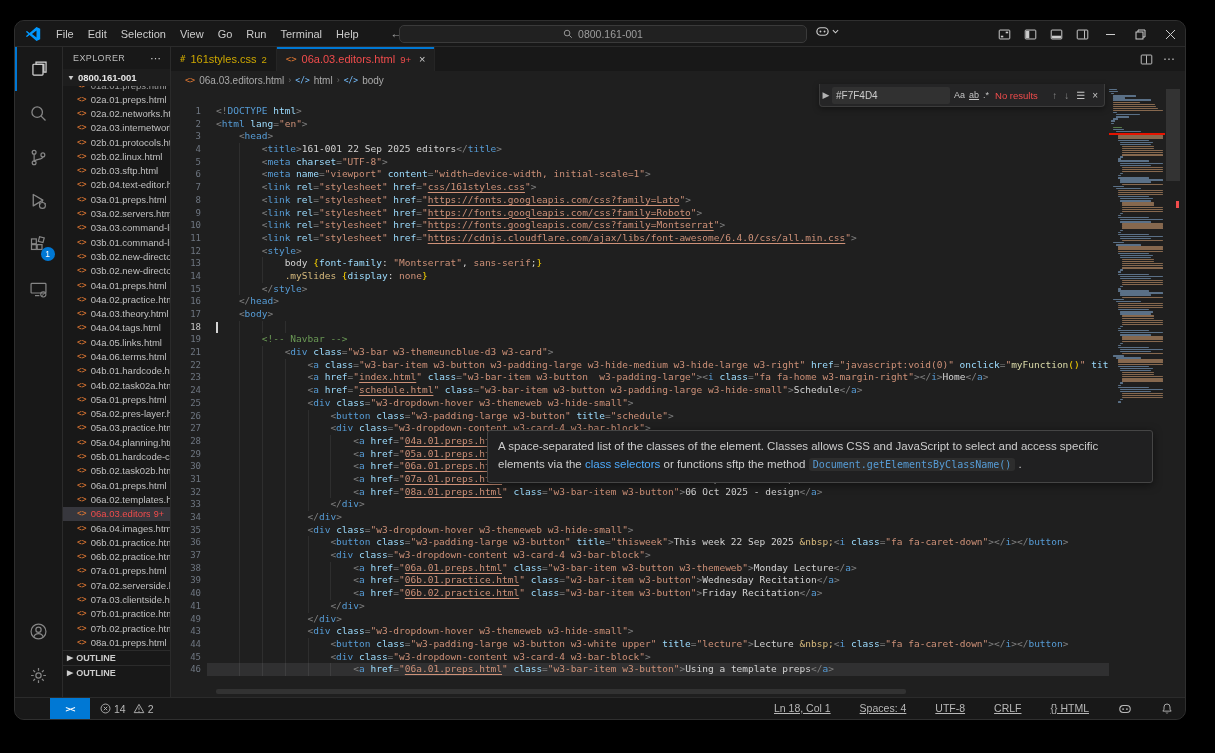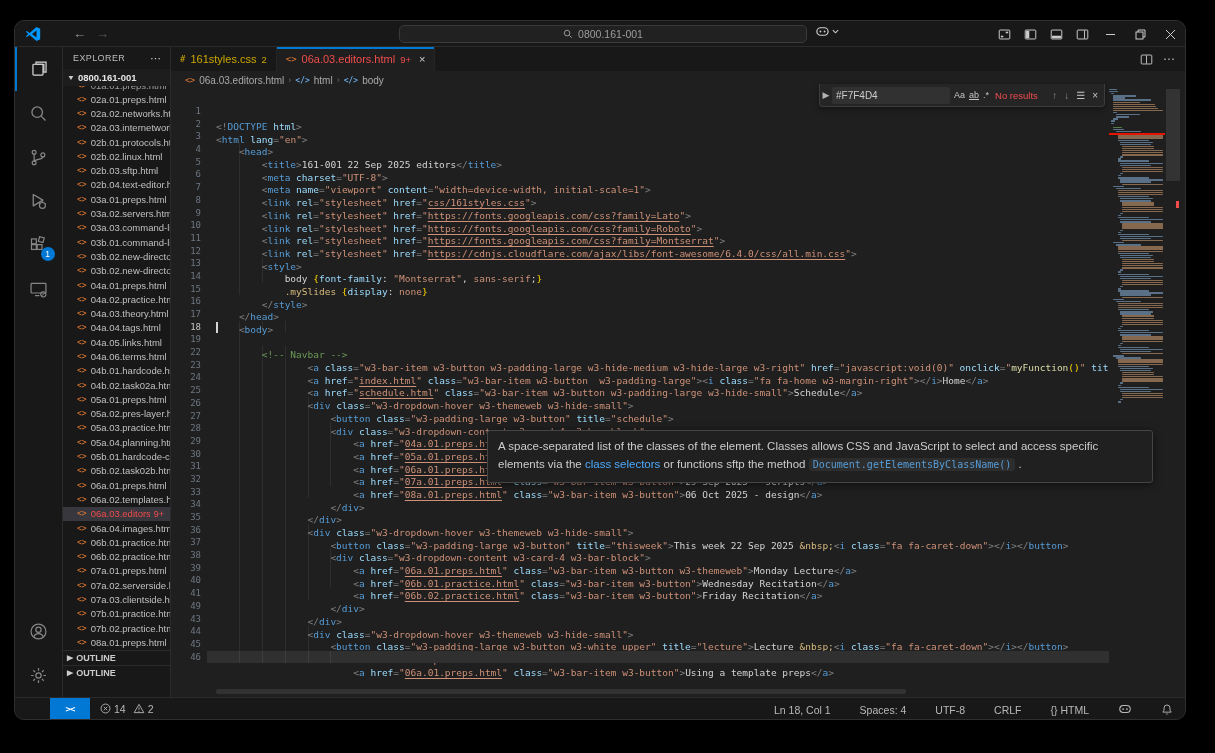--- a/index.html
+++ b/index.html
@@ -87,21 +87,21 @@
   .fw-acts { display:flex; gap:7px; margin-left:auto; padding-right:6px; color:#8a8a8a; font-size:10px; }
   .fw-acts .en { color:#c5c5c5; }
 
   
   .code-viewport { position:absolute; left:0; top:42px; width:938px; bottom:0; overflow:hidden; padding-top:16px; }
   .code-line { position:relative; height:12.7px; font-family:"DejaVu Sans Mono", monospace;
     font-size:9.5px; line-height:12.7px; white-space:pre; }
   .code-line.hl-line { background:linear-gradient(to right, transparent 36px, #303031 36px); }
   .ln { position:absolute; left:0; width:30px; text-align:right; color:#6e7681; font-size:9px; }
   .code-line.cur .ln { color:#c6c6c6; }
-  .lc { position:absolute; left:45px; top:16px; }
+  .lc { position:absolute; left:45px; top:0; }
   .guide { position:absolute; top:0; bottom:0; width:1px; background:rgba(255,255,255,.07); }
   .cursor { position:absolute; left:45px; top:1px; width:1.5px; height:11px; background:#d4d4d4; }
   .sp{color:#808080} .st{color:#569cd6} .sa{color:#9cdcfe} .ss{color:#ce9178}
   .su{color:#ce9178; text-decoration:underline; text-underline-offset:2px}
   .sx{color:#d4d4d4} .sc{color:#6a9955} .se{color:#d7ba7d} .sf{color:#dcdcaa}
   .sg{color:#ffd700} .sw{color:#9cdcfe; background:#264f78; border-radius:1px}
 
   .hscrollbar { position:absolute; left:45px; bottom:3px; width:690px; height:5px;
     background:#424242; opacity:.55; border-radius:2px; z-index:30; }
 
@@ -123,34 +123,44 @@
     color:#569cd6; padding:1px 4px; border-radius:3px; }
   .tip-ref { margin-top:6px; font-size:11px; }
 
   
   .statusbar { position:absolute; left:0; bottom:0; width:100%; height:22px; background:#181818;
     border-top:1px solid #2b2b2b; display:flex; align-items:center; color:#b8b8b8; font-size:10.5px; }
   .sb-remote { margin-left:35px; width:40px; height:22px; background:#0078d4; color:#fff;
     display:flex; align-items:center; justify-content:center; font-family:"DejaVu Sans Mono", monospace;
     font-size:9px; font-weight:bold; letter-spacing:-1px; }
   .sb-problems { display:flex; align-items:center; gap:3px; margin-left:10px; }
-  .sb-right { margin-left:auto; display:flex; align-items:flex-end; gap:29px; padding-right:12px; white-space:nowrap; }
+  .sb-right { margin-left:auto; display:flex; align-items:flex-start; gap:29px; padding-right:12px; white-space:nowrap;text-decoration:underline; }
   .sb-item { display:flex; align-items:center; gap:3px; }
   svg { display:block; }
 </style>
 </head>
 <body>
 
 <div class="window">
 
   <div class="titlebar">
     <svg class="vscode-logo" viewBox="0 0 16 16">
       <path d="M11.5 1 4.6 7 2 5l-1.2.8L3.4 8 0.8 10.2 2 11l2.6-2 6.9 6 3.7-1.8V2.8L11.5 1z" fill="#0098ff"></path>
       <path d="M11.5 4.5v7L7 8l4.5-3.5z" fill="#181818"></path>
     </svg>
+    <div class="menu">
+        <div class="menu-item">File</div>
+        <div class="menu-item">Edit</div>
+        <div class="menu-item">Selection</div>
+        <div class="menu-item">View</div>
+        <div class="menu-item">Go</div>
+        <div class="menu-item">Run</div>
+        <div class="menu-item">Terminal</div>
+        <div class="menu-item">Help</div>
+      </div>
     <div class="nav-arrows">
       <span>←</span>
       <span class="dis">→</span>
     </div>
     <div class="cmd-center">
       <svg width="10" height="10" viewBox="0 0 16 16">
           <circle cx="6.5" cy="6.5" r="4.5" fill="none" stroke="#9d9d9d" stroke-width="1.5"></circle>
           <line x1="10" y1="10" x2="14" y2="14" stroke="#9d9d9d" stroke-width="1.5"></line>
         </svg>
       <span>0800.161-001</span>
@@ -521,20 +531,21 @@
         <div class="code-line"><span class="ln">10</span><span class="guide" style="left: 67.88px;"></span><span class="lc"><span class="sp">        &lt;</span><span class="st">link</span><span class="sa"> rel</span><span class="sp">=</span><span class="ss">"stylesheet"</span><span class="sa"> href</span><span class="sp">=</span><span class="ss">"</span><span class="su">https://fonts.googleapis.com/css?family=Montserrat</span><span class="ss">"</span><span class="sp">&gt;</span></span></div>
         <div class="code-line"><span class="ln">11</span><span class="guide" style="left: 67.88px;"></span><span class="lc"><span class="sp">        &lt;</span><span class="st">link</span><span class="sa"> rel</span><span class="sp">=</span><span class="ss">"stylesheet"</span><span class="sa"> href</span><span class="sp">=</span><span class="ss">"</span><span class="su">https://cdnjs.cloudflare.com/ajax/libs/font-awesome/6.4.0/css/all.min.css</span><span class="ss">"</span><span class="sp">&gt;</span></span></div>
         <div class="code-line"><span class="ln">12</span><span class="guide" style="left: 67.88px;"></span><span class="lc"><span class="sp">        &lt;</span><span class="st">style</span><span class="sp">&gt;</span></span></div>
         <div class="code-line"><span class="ln">13</span><span class="guide" style="left: 67.88px;"></span><span class="guide" style="left: 90.76px;"></span><span class="lc"><span class="sx">            body </span><span class="sg">{</span><span class="sa">font-family</span><span class="sx">: </span><span class="ss">"Montserrat"</span><span class="sx">, </span><span class="ss">sans-serif</span><span class="sx">;</span><span class="sg">}</span></span></div>
         <div class="code-line"><span class="ln">14</span><span class="guide" style="left: 67.88px;"></span><span class="guide" style="left: 90.76px;"></span><span class="lc"><span class="sx">            </span><span class="se">.mySlides</span><span class="sx"> </span><span class="sg">{</span><span class="sa">display</span><span class="sx">: </span><span class="ss">none</span><span class="sg">}</span></span></div>
         <div class="code-line"><span class="ln">15</span><span class="guide" style="left: 67.88px;"></span><span class="lc"><span class="sp">        &lt;/</span><span class="st">style</span><span class="sp">&gt;</span></span></div>
         <div class="code-line"><span class="ln">16</span><span class="lc"><span class="sp">    &lt;/</span><span class="st">head</span><span class="sp">&gt;</span></span></div>
         <div class="code-line"><span class="ln">17</span><span class="lc"><span class="sp">    &lt;</span><span class="st">body</span><span class="sp">&gt;</span></span></div>
         <div class="code-line cur"><span class="ln">18</span><span class="guide" style="left: 67.88px;"></span><span class="guide" style="left: 90.76px;"></span><span class="guide" style="left: 113.64px;"></span><span class="lc"></span><span class="cursor"></span></div>
         <div class="code-line"><span class="ln">19</span><span class="guide" style="left: 67.88px;"></span><span class="lc"><span class="sc">        &lt;!-- Navbar --&gt;</span></span></div>
+        <div class="code-line"><span class="ln">21</span><span class="guide" style="left: 67.88px;"></span><span class="guide" style="left: 90.76px;"></span><span class="lc"><span class="sp">            &lt;</span><span class="st">div</span><span class="sa"> class</span><span class="sp">=</span><span class="ss">"w3-bar w3-themeuncblue-d3 w3-card"</span><span class="sp">&gt;</span></span></div>
         <div class="code-line"><span class="ln">22</span><span class="guide" style="left: 67.88px;"></span><span class="guide" style="left: 90.76px;"></span><span class="guide" style="left: 113.64px;"></span><span class="lc"><span class="sp">                &lt;</span><span class="st">a</span><span class="sa"> class</span><span class="sp">=</span><span class="ss">"w3-bar-item w3-button w3-padding-large w3-hide-medium w3-hide-large w3-right"</span><span class="sa"> href</span><span class="sp">=</span><span class="ss">"javascript:void(0)"</span><span class="sa"> onclick</span><span class="sp">=</span><span class="ss">"</span><span class="sf">myFunction</span><span class="sg">()</span><span class="ss">"</span><span class="sa"> title</span></span></div>
         <div class="code-line"><span class="ln">23</span><span class="guide" style="left: 67.88px;"></span><span class="guide" style="left: 90.76px;"></span><span class="guide" style="left: 113.64px;"></span><span class="lc"><span class="sp">                &lt;</span><span class="st">a</span><span class="sa"> href</span><span class="sp">=</span><span class="ss">"</span><span class="su">index.html</span><span class="ss">"</span><span class="sa"> class</span><span class="sp">=</span><span class="ss">"w3-bar-item w3-button  w3-padding-large"</span><span class="sp">&gt;&lt;</span><span class="st">i</span><span class="sa"> class</span><span class="sp">=</span><span class="ss">"fa fa-home w3-margin-right"</span><span class="sp">&gt;&lt;/</span><span class="st">i</span><span class="sp">&gt;</span><span class="sx">Home</span><span class="sp">&lt;/</span><span class="st">a</span><span class="sp">&gt;</span></span></div>
         <div class="code-line"><span class="ln">24</span><span class="guide" style="left: 67.88px;"></span><span class="guide" style="left: 90.76px;"></span><span class="guide" style="left: 113.64px;"></span><span class="lc"><span class="sp">                &lt;</span><span class="st">a</span><span class="sa"> href</span><span class="sp">=</span><span class="ss">"</span><span class="su">schedule.html</span><span class="ss">"</span><span class="sa"> class</span><span class="sp">=</span><span class="ss">"w3-bar-item w3-button w3-padding-large w3-hide-small"</span><span class="sp">&gt;</span><span class="sx">Schedule</span><span class="sp">&lt;/</span><span class="st">a</span><span class="sp">&gt;</span></span></div>
         <div class="code-line"><span class="ln">25</span><span class="guide" style="left: 67.88px;"></span><span class="guide" style="left: 90.76px;"></span><span class="guide" style="left: 113.64px;"></span><span class="lc"><span class="sp">                &lt;</span><span class="st">div</span><span class="sa"> class</span><span class="sp">=</span><span class="ss">"w3-dropdown-hover w3-themeweb w3-hide-small"</span><span class="sp">&gt;</span></span></div>
         <div class="code-line"><span class="ln">26</span><span class="guide" style="left: 67.88px;"></span><span class="guide" style="left: 90.76px;"></span><span class="guide" style="left: 113.64px;"></span><span class="guide" style="left: 136.52px;"></span><span class="lc"><span class="sp">                    &lt;</span><span class="st">button</span><span class="sa"> class</span><span class="sp">=</span><span class="ss">"w3-padding-large w3-button"</span><span class="sa"> title</span><span class="sp">=</span><span class="ss">"schedule"</span><span class="sp">&gt;</span></span></div>
         <div class="code-line"><span class="ln">27</span><span class="guide" style="left: 67.88px;"></span><span class="guide" style="left: 90.76px;"></span><span class="guide" style="left: 113.64px;"></span><span class="guide" style="left: 136.52px;"></span><span class="lc"><span class="sp">                    &lt;</span><span class="st">div</span><span class="sa"> class</span><span class="sp">=</span><span class="ss">"w3-dropdown-content w3-card-4 w3-bar-block"</span><span class="sp">&gt;</span></span></div>
         <div class="code-line"><span class="ln">28</span><span class="guide" style="left: 67.88px;"></span><span class="guide" style="left: 90.76px;"></span><span class="guide" style="left: 113.64px;"></span><span class="guide" style="left: 136.52px;"></span><span class="guide" style="left: 159.4px;"></span><span class="lc"><span class="sp">                        &lt;</span><span class="st">a</span><span class="sa"> href</span><span class="sp">=</span><span class="ss">"</span><span class="su">04a.01.preps.html</span><span class="ss">"</span><span class="sa"> class</span><span class="sp">=</span><span class="ss">"w3-bar-item w3-button"</span><span class="sp">&gt;</span></span></div>
         <div class="code-line"><span class="ln">29</span><span class="guide" style="left: 67.88px;"></span><span class="guide" style="left: 90.76px;"></span><span class="guide" style="left: 113.64px;"></span><span class="guide" style="left: 136.52px;"></span><span class="guide" style="left: 159.4px;"></span><span class="lc"><span class="sp">                        &lt;</span><span class="st">a</span><span class="sa"> href</span><span class="sp">=</span><span class="ss">"</span><span class="su">05a.01.preps.html</span><span class="ss">"</span><span class="sa"> class</span><span class="sp">=</span><span class="ss">"w3-bar-item w3-button"</span><span class="sp">&gt;</span></span></div>
         <div class="code-line"><span class="ln">30</span><span class="guide" style="left: 67.88px;"></span><span class="guide" style="left: 90.76px;"></span><span class="guide" style="left: 113.64px;"></span><span class="guide" style="left: 136.52px;"></span><span class="guide" style="left: 159.4px;"></span><span class="lc"><span class="sp">                        &lt;</span><span class="st">a</span><span class="sa"> href</span><span class="sp">=</span><span class="ss">"</span><span class="su">06a.01.preps.html</span><span class="ss">"</span><span class="sa"> </span><span class="sw">class</span><span class="sp">=</span><span class="ss">"w3-bar-item w3-button w3-themeweb"</span><span class="sp">&gt;</span><span class="sx">22 Sep 2025 - templates</span><span class="sp">&lt;/</span><span class="st">a</span><span class="sp">&gt;</span></span></div>
         <div class="code-line"><span class="ln">31</span><span class="guide" style="left: 67.88px;"></span><span class="guide" style="left: 90.76px;"></span><span class="guide" style="left: 113.64px;"></span><span class="guide" style="left: 136.52px;"></span><span class="guide" style="left: 159.4px;"></span><span class="lc"><span class="sp">                        &lt;</span><span class="st">a</span><span class="sa"> href</span><span class="sp">=</span><span class="ss">"</span><span class="su">07a.01.preps.html</span><span class="ss">"</span><span class="sa"> class</span><span class="sp">=</span><span class="ss">"w3-bar-item w3-button"</span><span class="sp">&gt;</span><span class="sx">29 Sep 2025 - scripts</span><span class="sp">&lt;/</span><span class="st">a</span><span class="sp">&gt;</span></span></div>

